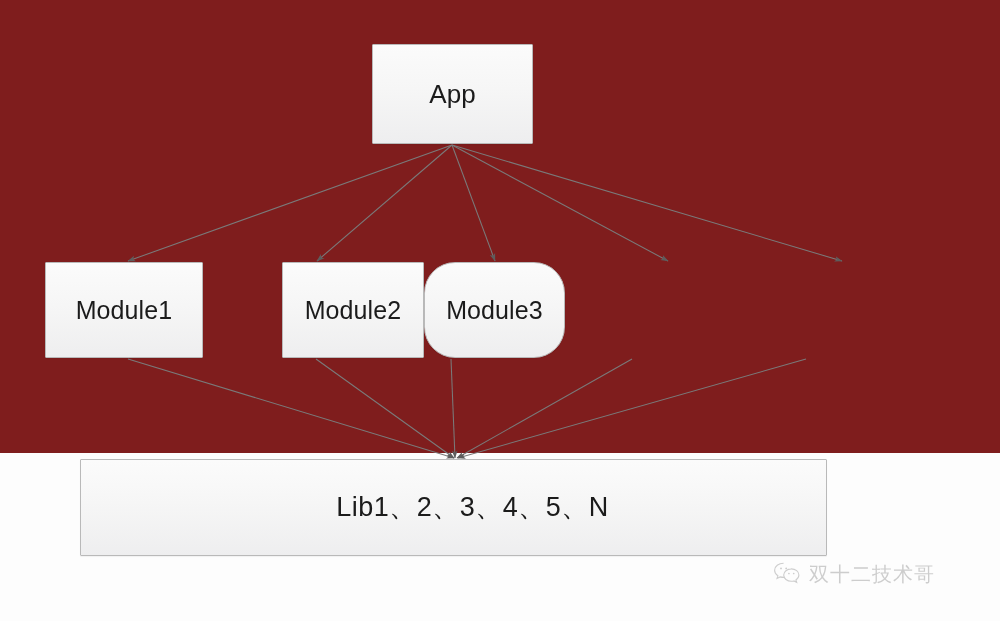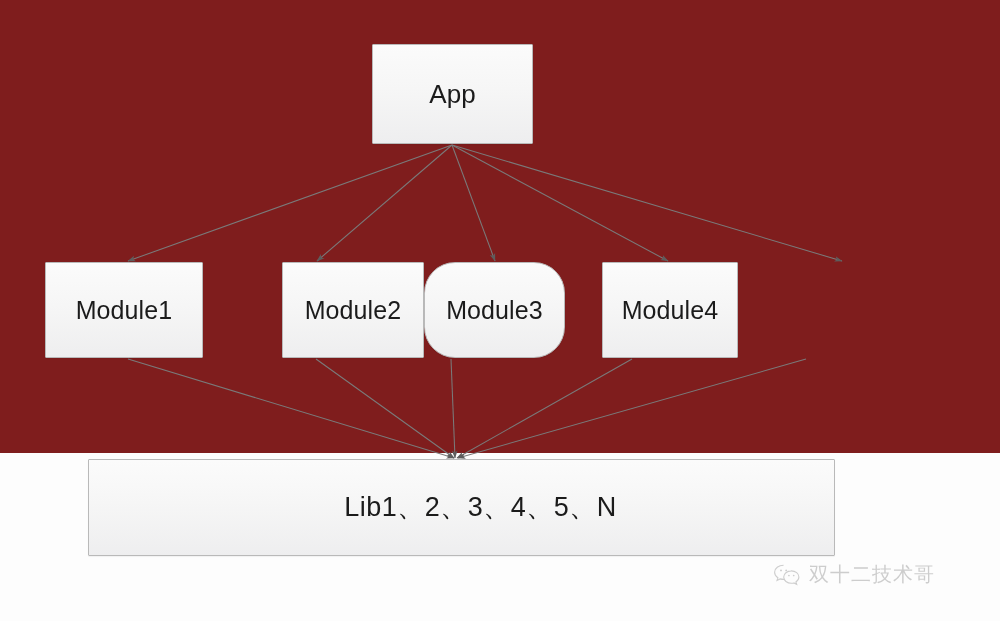--- a/index.html
+++ b/index.html
@@ -58,36 +58,36 @@
   .node-module {
     top: 262px;
     height: 96px;
   }
   #node-module-1 { left: 45px;  width: 158px; }
   #node-module-2 { left: 243px; width: 142px; margin-left: 39px; }
   #node-module-3 { left: 424px; width: 141px; border-radius: 31px; }
   #node-module-4 { left: 602px; width: 136px; }
   #node-module-5 { left: 775px; width: 140px; }
   #node-lib {
-    left: 88px;
+    left: 80px;
     top: 459px;
     width: 747px;
     height: 97px;
     padding-left: 38px;
   }
   #node-lib .node-label {
     font-size: 27px;
     letter-spacing: 0.5px;
   }
   #watermark {
     position: absolute;
     left: 772px;
     top: 561px;
     display: flex;
-    align-items: center;
+    align-items: flex-start;
     gap: 7px;
     opacity: 0.42;
     z-index: 3;
   }
   #watermark-text {
     font-size: 20px;
     color: #8d8d8d;
     letter-spacing: 1px;
     white-space: nowrap;
     font-family: "DejaVu Sans", "Liberation Sans", sans-serif;
@@ -129,23 +129,20 @@
 
   <div class="node node-module" id="node-module-1">
     <span class="node-label">Module1</span>
   </div>
   <div class="node node-module" id="node-module-2">
     <span class="node-label">Module2</span>
   </div>
   <div class="node node-module" id="node-module-3">
     <span class="node-label">Module3</span>
   </div>
-  <div class="node node-module" id="node-module-4">
-    <span class="node-label">Module4</span>
-  </div>
 
   <div class="node" id="node-lib">
     <span class="node-label">Lib1、2、3、4、5、N</span>
   </div>
 
   <div id="watermark">
     <span>
       <svg class="wechat-icon" width="30" height="24" viewBox="0 0 30 24" xmlns="http://www.w3.org/2000/svg">
         <g fill="none" stroke="#8d8d8d" stroke-width="1.1">
           <path d="M11.6 2.2C6.6 2.2 2.6 5.4 2.6 9.3c0 2.2 1.3 4.2 3.3 5.5l-0.9 2.7 3.1-1.6c1.1 0.3 2.3 0.5 3.5 0.5 0.4 0 0.8 0 1.2-0.06"></path>

